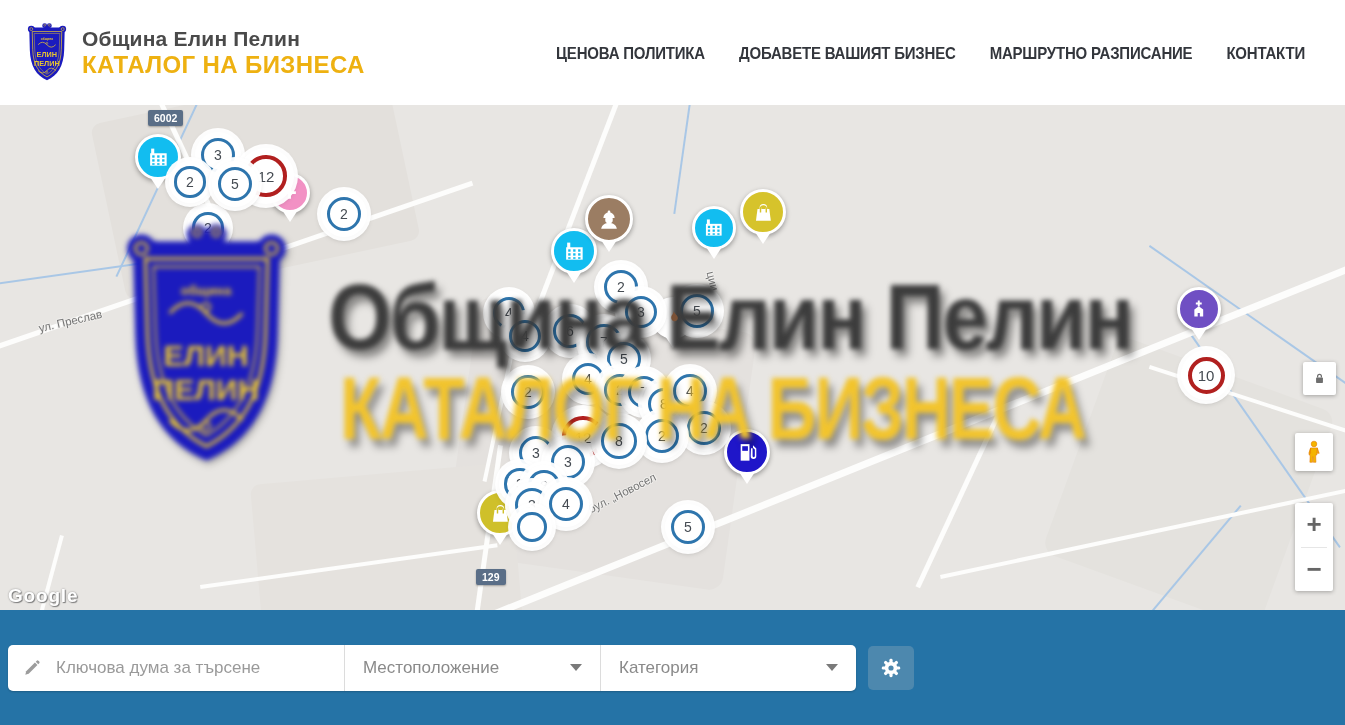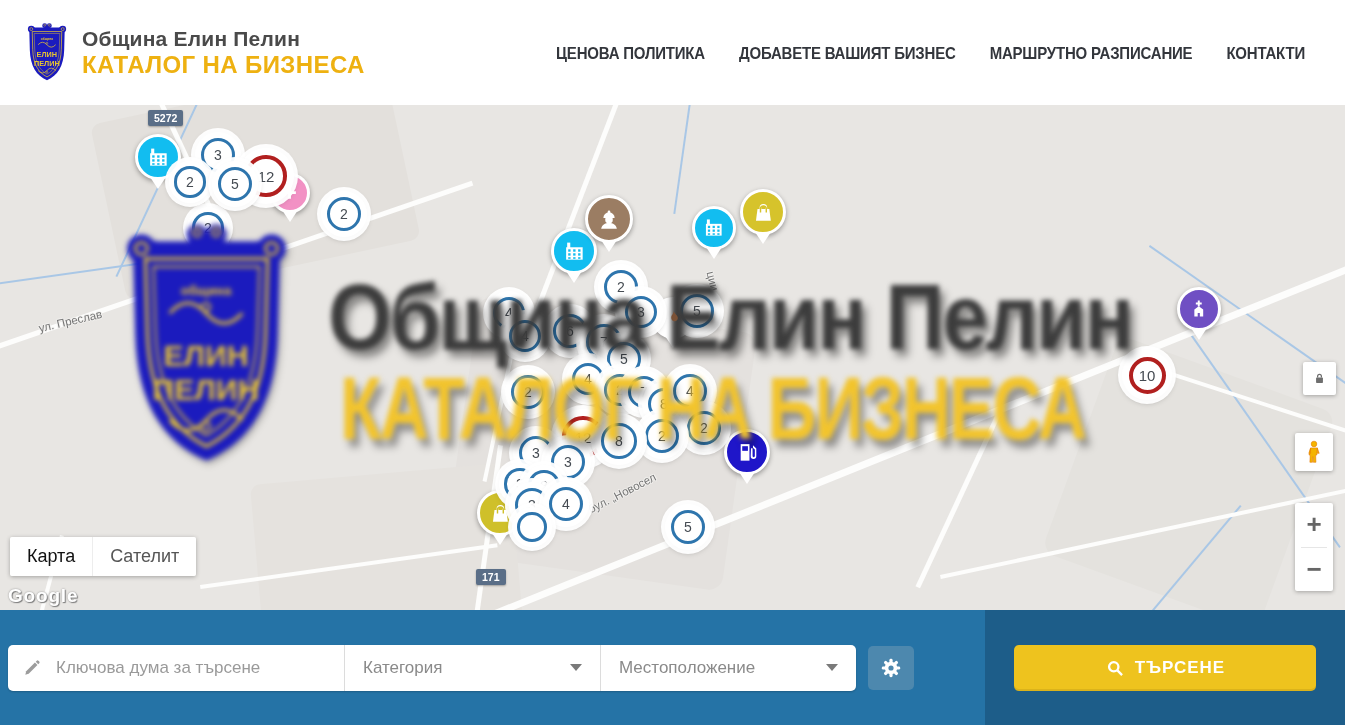--- a/index.html
+++ b/index.html
@@ -163,22 +163,22 @@
   <div class="road" style="left:1000px;top:300px;width:5px;height:200px;transform:rotate(25deg)"></div>
   <div class="road" style="left:1150px;top:260px;width:260px;height:4px;transform:rotate(18deg)"></div>
   <div class="road" style="left:60px;top:430px;width:4px;height:200px;transform:rotate(15deg)"></div>
   <div class="road" style="left:200px;top:480px;width:300px;height:4px;transform:rotate(-8deg)"></div>
   <div class="road" style="left:520px;top:200px;width:4px;height:180px;transform:rotate(12deg)"></div>
 
   <div>
       <span class="street" style="left: 38px; top: 210px; transform: rotate(-13deg);">ул. Преслав</span>
       <span class="street" style="left: 585px; top: 382px; transform: rotate(-27deg);">бул. „Новосел</span>
       <span class="street" style="left: 703px; top: 170px; transform: rotate(76deg);">ции</span>
-      <span class="rbadge" style="left: 148px; top: 5px;">5272</span>
-      <span class="rbadge" style="left: 476px; top: 464px;">171</span>
+      <span class="rbadge" style="left: 148px; top: 5px;">6002</span>
+      <span class="rbadge" style="left: 476px; top: 464px;">129</span>
     </div>
   <div>
       <div class="pin" style="left: 270px; top: 68px; width: 40px; height: 40px; background: rgb(242, 145, 196); --pc: #f291c4; --ic: #fff;">
         <span style="display:contents"><svg viewBox="0 0 24 24" fill="#fff">
             <path d="M10.4 4.8h3.2v5.6h5.6v3.2h-5.6v5.6h-3.2v-5.6H4.8v-3.2h5.6z"></path>
           </svg></span>
       </div>
       <div class="pin" style="left: 135px; top: 29px; width: 46px; height: 46px; background: rgb(18, 189, 240); --pc: #12bdf0; --ic: #fff;">
         <span style="display:contents"><svg viewBox="0 0 24 24">
             <rect x="4" y="8" width="16" height="12" fill="#fff"></rect>
@@ -428,21 +428,21 @@
       <div class="cluster" style="left: 512px; top: 402px; width: 40px; height: 40px;">
         <div class="ring" style="border: 3px solid rgb(46, 117, 173);">
           <span class="num"></span>
         </div>
       </div>
       <div class="cluster" style="left: 665px; top: 399px; width: 46px; height: 46px;">
         <div class="ring" style="border: 3px solid rgb(46, 117, 173);">
           <span class="num">5</span>
         </div>
       </div>
-      <div class="cluster" style="left: 1122px; top: 245px; width: 50px; height: 50px;">
+      <div class="cluster" style="left: 1181px; top: 245px; width: 50px; height: 50px;">
         <div class="ring" style="border: 4px solid rgb(177, 32, 31);">
           <span class="num" style="font-size: 15px;">10</span>
         </div>
       </div>
     </div>
 
   <div class="watermark">
     <svg class="wm-shield" viewBox="0 0 205 260">
         <use href="#shield"></use>
       </svg>
@@ -462,62 +462,49 @@
           <circle cx="12" cy="4.6" r="2.6"></circle>
           <path d="M8.8 8.2h6.4l-.6 6.6h-1.1l.3 6.7h-2.4l-.2-5h-.4l-.2 5H8.2l.3-6.7H7.4z"></path>
           <path d="M8.8 8.6L7.2 13.2h1.7zM15.2 8.6l1.6 4.6h-1.7z"></path>
         </g>
       </svg>
   </div>
   <div class="gm-btn gm-zoom">
     <div class="zbtn">+</div>
     <div class="zdiv"></div>
     <div class="zbtn">−</div>
-  </div>
-  <div class="maptype">
-    <div class="mt mt-map">Карта</div>
-    <div class="mt mt-sat">Сателит</div>
   </div>
   <div class="google-logo">Google</div>
 </div>
 
 <div class="searchbar">
   <div class="sb-left">
     <div class="sb-group">
       <div class="sb-input">
         <svg width="20" height="20" viewBox="0 0 24 24" fill="#9c9c9c">
             <path d="M4 20l1-4L15.5 5.5l3 3L8 19l-4 1z"></path>
             <path d="M16.5 4.5l1.2-1.2a1.4 1.4 0 0 1 2 0l1 1a1.4 1.4 0 0 1 0 2l-1.2 1.2z"></path>
           </svg>
         <input type="text" placeholder="Ключова дума за търсене" style="">
       </div>
       <div class="sb-select">
+        <span class="sel-label">Местоположение</span>
+        <span class="caret"></span>
+      </div>
+      <div class="sb-select">
         <span class="sel-label">Категория</span>
-        <span class="caret"></span>
-      </div>
-      <div class="sb-select">
-        <span class="sel-label">Местоположение</span>
         <span class="caret"></span>
       </div>
     </div>
     <div class="gear-btn">
       <svg viewBox="0 0 24 24">
           <g fill="#fff">
             <rect x="10.4" y="2.8" width="3.2" height="18.4" rx="1.4"></rect>
             <rect x="10.4" y="2.8" width="3.2" height="18.4" rx="1.4" transform="rotate(45 12 12)"></rect>
             <rect x="10.4" y="2.8" width="3.2" height="18.4" rx="1.4" transform="rotate(90 12 12)"></rect>
             <rect x="10.4" y="2.8" width="3.2" height="18.4" rx="1.4" transform="rotate(135 12 12)"></rect>
             <circle cx="12" cy="12" r="6.2"></circle>
           </g>
           <circle cx="12" cy="12" r="2.6" fill="#4d88ae"></circle>
         </svg>
     </div>
   </div>
-  <div class="sb-right">
-    <button class="search-btn">
-      <svg viewBox="0 0 24 24" fill="none" stroke="#fff" stroke-width="2.8">
-          <circle cx="10.5" cy="10.5" r="5.6"></circle>
-          <path d="M14.9 14.9L20.5 20.5"></path>
-        </svg>
-      <span>ТЪРСЕНЕ</span>
-    </button>
-  </div>
 </div>
 
 </body></html>

